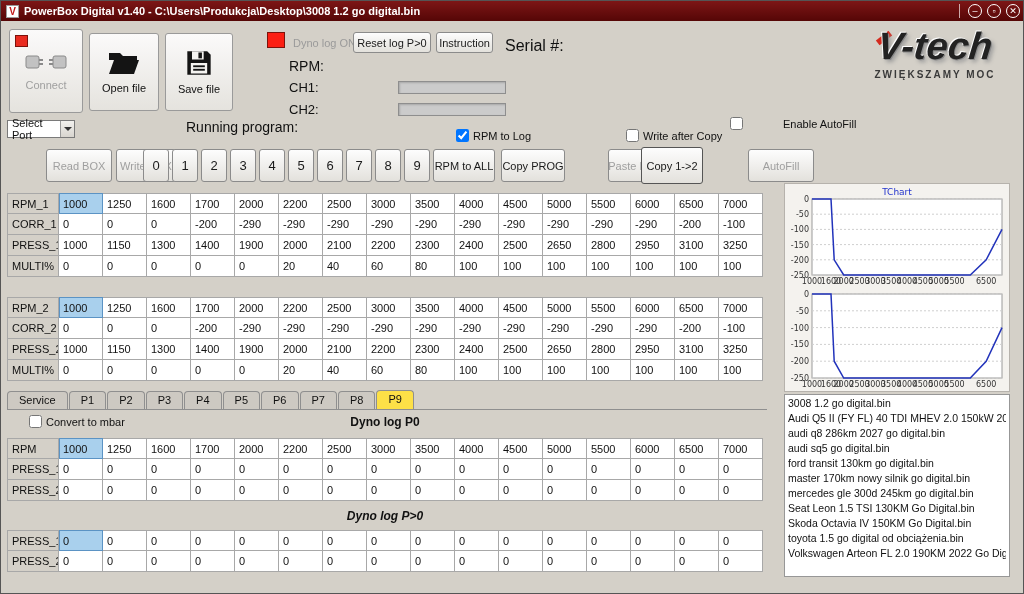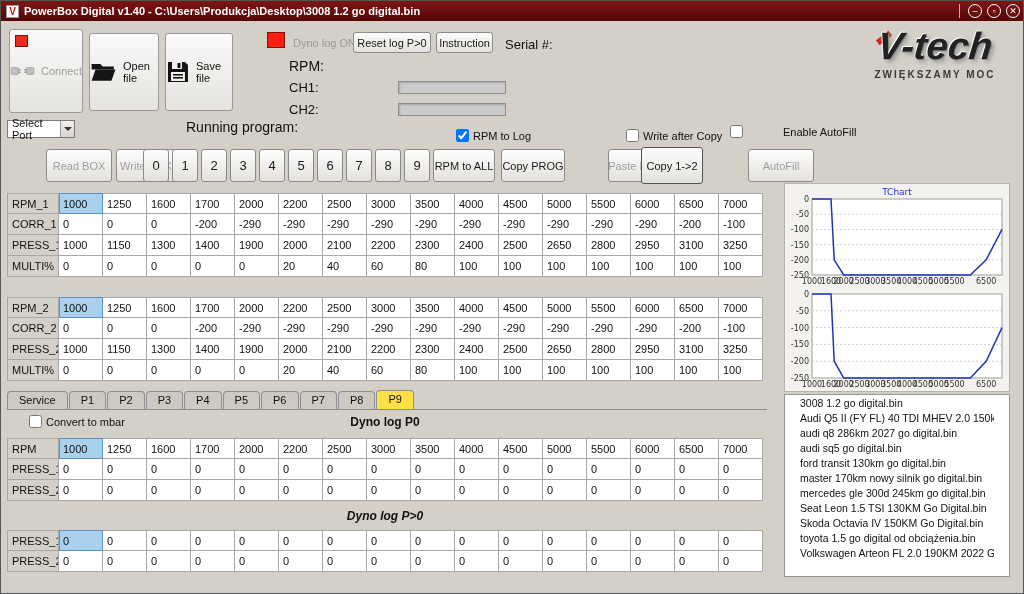--- a/index.html
+++ b/index.html
@@ -23,21 +23,21 @@
 
   
   .btn { position:absolute; display:flex; align-items:center; justify-content:center;
          background:linear-gradient(180deg,#fdfdfd,#e3e1dc);
          border:1px solid #8b8b8b; border-radius:3px; font-size:11px; color:#1a1a1a;
          cursor:default; white-space:nowrap; }
   .btn.disabled { color:#9f9f9f;margin-left:37px; }
   .digit { position:static; width:26px; height:33px; font-size:13px; }
 
   .bigbtn { position:absolute; background:linear-gradient(180deg,#fbfafa,#e5e3de);
-            border:1px solid #9a9a9a; border-radius:3px; display:flex; flex-direction:row;
+            border:1px solid #9a9a9a; border-radius:3px; display:flex; flex-direction:column;
             align-items:center; justify-content:center; gap:6px; }
   .biglabel { font-size:11px; }
   .biglabel.gray { color:#9f9f9f; }
   .led { position:absolute; left:5px; top:5px; width:13px; height:12px;
          background:#e92b20; border:1px solid #7c120c; }
 
   .label { position:absolute; white-space:nowrap; }
   .gray-label { color:#9a9a9a; }
 
   .pbar { position:absolute; width:108px; height:13px; background:#cbcbcb;
@@ -76,21 +76,21 @@
                    font-weight:bold; font-size:12px; }
 
   
   .charts-panel { position:absolute; left:783px; top:182px; width:226px; height:209px;
                   background:#f4f2ee; border:1px solid #b6b2ac; padding:0; }
   .chart { width:224px; height:103px; }
   svg text { font-family:"DejaVu Sans",sans-serif; }
 
   .filelist { position:absolute; left:783px; top:393px; width:226px; height:183px;
               background:#fff; border:1px solid #979797; overflow:hidden;
-              padding:1px 15px; }
+              padding:1px 3px; }
   .file-item { font-size:10.5px; line-height:15px; white-space:nowrap; overflow:hidden; }
 
   
   .logo { position:absolute; left:853px; top:24px; width:162px; text-align:center; }
   .logo-text { font-style:italic; font-weight:bold; font-size:38px; line-height:42px;
                color:#222; transform:skewX(-6deg);
                text-shadow:-1px -1px 0 #fdfdfd, 1px 1px 0 #8a8a8a, 3px 3px 4px #9a9a9a; }
   .logo-accent { position:absolute; left:22px; top:10px; width:16px; height:6px;
                  background:#d42a1e; transform:rotate(-38deg); }
   .logo-slogan { font-size:10px; font-weight:bold; letter-spacing:2px; color:#3a3a3a; margin-top:2px; }
@@ -146,21 +146,21 @@
 
 <div style="position:absolute; left:266px; top:31px; width:18px; height:16px; background:#fb1f13; border:1px solid #7c120c;"></div>
 <span class="label gray-label" style="left:292px; top:36px;">Dyno log ON</span>
 
 <button class="btn" style="left:352px; top:31px; width:78px; height:21px;">
     <span>Reset log P&gt;0</span>
   </button>
 <button class="btn" style="left:435px; top:31px; width:57px; height:21px;">
     <span>Instruction</span>
   </button>
-<span class="label" style="left:504px; top:36px; font-size:13px;">Serial #:</span>
+<span class="label" style="left:504px; top:36px; font-size:16px;">Serial #:</span>
 
 <span class="label" style="left:288px; top:57px; font-size:14px;">RPM:</span>
 <span class="label" style="left:288px; top:79px; font-size:13px;">CH1:</span>
 <div class="pbar" style="left:397px; top:80px;"></div>
 <span class="label" style="left:288px; top:101px; font-size:13px;">CH2:</span>
 <div class="pbar" style="left:397px; top:102px;"></div>
 
 <div class="select" style="left:6px; top:119px;">
   <span>Select Port</span>
   <span class="select-arrow"></span>
@@ -168,21 +168,21 @@
 <span class="label" style="left:185px; top:118px; font-size:14px;">Running program:</span>
 
 <label class="chk" style="left:435px; top:128px;">
   <input type="checkbox" checked="" style="">
   <span>RPM to Log</span>
 </label>
 <label class="chk" style="left:605px; top:128px;">
   <input type="checkbox" style="">
   <span>Write after Copy</span>
 </label>
-<label class="chk" style="left:709px; top:124px;gap:40px;">
+<label class="chk" style="left:709px; top:116px;gap:40px;">
   <input type="checkbox" style="">
   <span>Enable AutoFill</span>
 </label>
 
 <div class="logo">
   <div class="logo-accent"></div>
   <div class="logo-text">V-tech</div>
   <div class="logo-slogan">ZWIĘKSZAMY MOC</div>
 </div>
 

